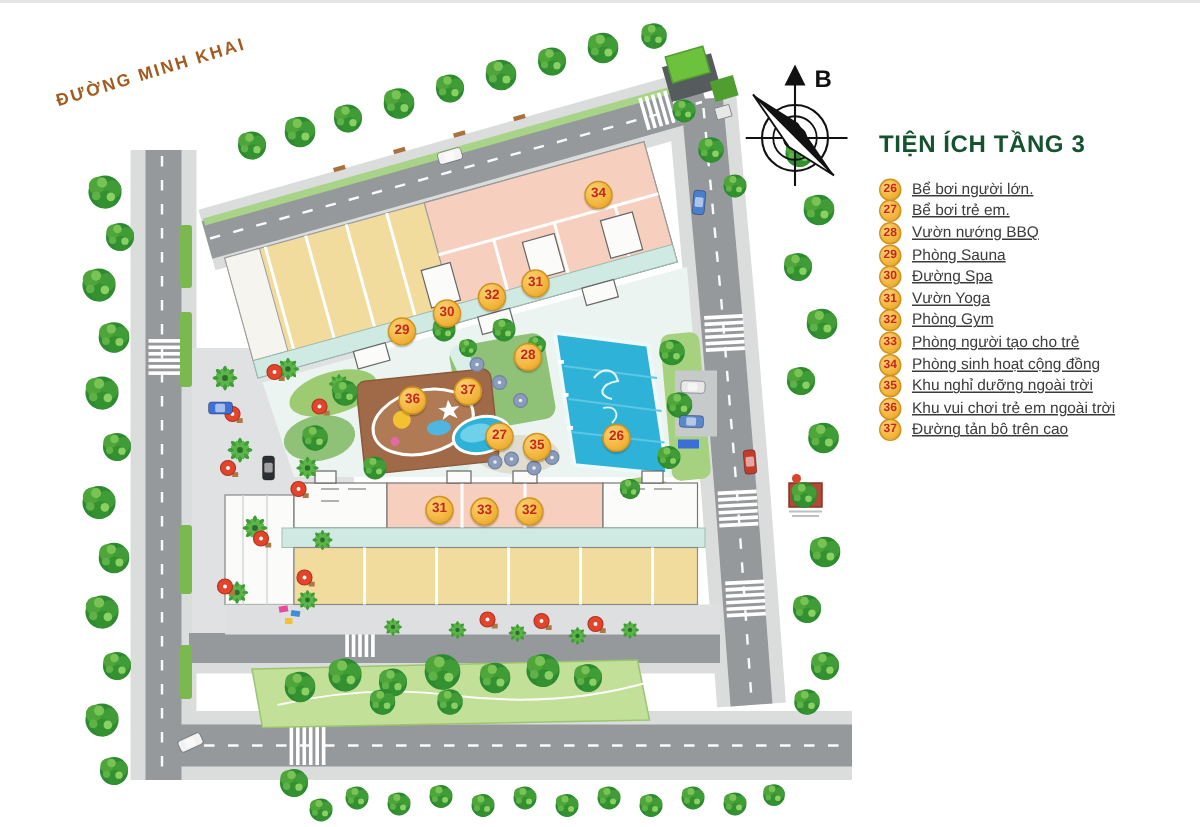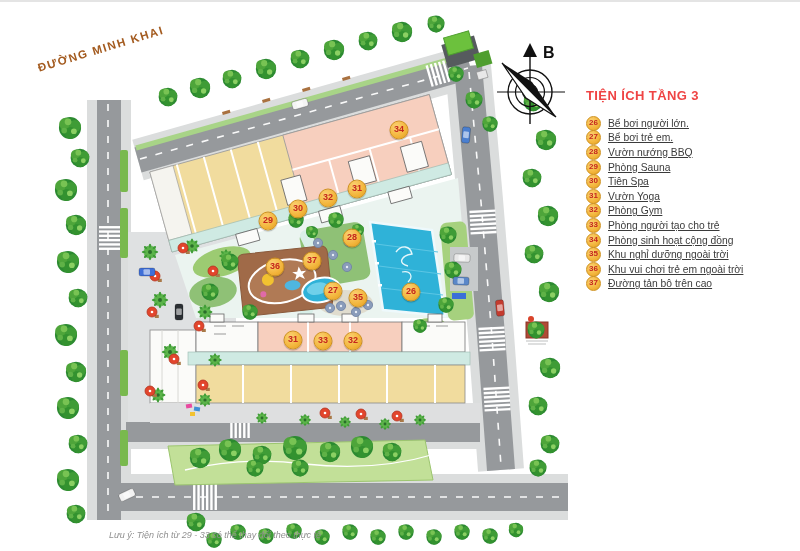--- a/index.html
+++ b/index.html
@@ -20,21 +20,21 @@
     font-size:9px;font-weight:bold;line-height:15px;text-align:center;
     transform:translate(-50%,-50%);box-shadow:0 1px 1px rgba(0,0,0,.25);}
   
   .street-label{position:absolute;left:38px;top:62px;color:var(--street-label);
     font-weight:bold;font-size:11.5px;letter-spacing:1.5px;
     transform:rotate(-17deg);transform-origin:left center;white-space:nowrap;}
   
   .compass{position:absolute;left:497px;top:40px;}
   
   .legend{position:absolute;left:586px;top:88px;width:212px;}
-  .legend-title{font-size:13px;font-weight:bold;color:#ef4444;letter-spacing:.4px;margin-bottom:13px;}
+  .legend-title{font-size:16px;font-weight:bold;color:#14532d;letter-spacing:.4px;margin-bottom:13px;}
   .legend-row{display:flex;align-items:center;height:14.6px;gap:7px;}
   .legend-badge{flex:0 0 auto;width:13px;height:13px;border-radius:50%;
     background:radial-gradient(circle at 35% 30%, #fbd274, var(--badge-fill) 60%, #dd9c22);
     border:1px solid var(--badge-border);color:var(--badge-text);
     font-size:8px;font-weight:bold;line-height:12px;text-align:center;}
   .legend-label{font-size:10.3px;color:#3b3b3b;white-space:nowrap;text-decoration:underline;}
   
   .footer-note{position:absolute;left:70px;top:530px;width:290px;text-align:center;
     font-size:9px;font-style:italic;color:var(--note-gray);}
 </style>
@@ -467,21 +467,21 @@
     <div class="legend-row">
       <span class="legend-badge">28</span>
       <span class="legend-label">Vườn nướng BBQ</span>
     </div>
     <div class="legend-row">
       <span class="legend-badge">29</span>
       <span class="legend-label">Phòng Sauna</span>
     </div>
     <div class="legend-row">
       <span class="legend-badge">30</span>
-      <span class="legend-label">Tiện Spa</span>
+      <span class="legend-label">Đường Spa</span>
     </div>
     <div class="legend-row">
       <span class="legend-badge">31</span>
       <span class="legend-label">Vườn Yoga</span>
     </div>
     <div class="legend-row">
       <span class="legend-badge">32</span>
       <span class="legend-label">Phòng Gym</span>
     </div>
     <div class="legend-row">
@@ -499,14 +499,13 @@
     <div class="legend-row">
       <span class="legend-badge">36</span>
       <span class="legend-label">Khu vui chơi trẻ em ngoài trời</span>
     </div>
     <div class="legend-row">
       <span class="legend-badge">37</span>
       <span class="legend-label">Đường tản bộ trên cao</span>
     </div>
   </div>
 
-  <div class="footer-note">Lưu ý: Tiện ích từ 29 - 33 có thể thay đổi theo thực tế</div>
 </div>
 
 </body></html>

